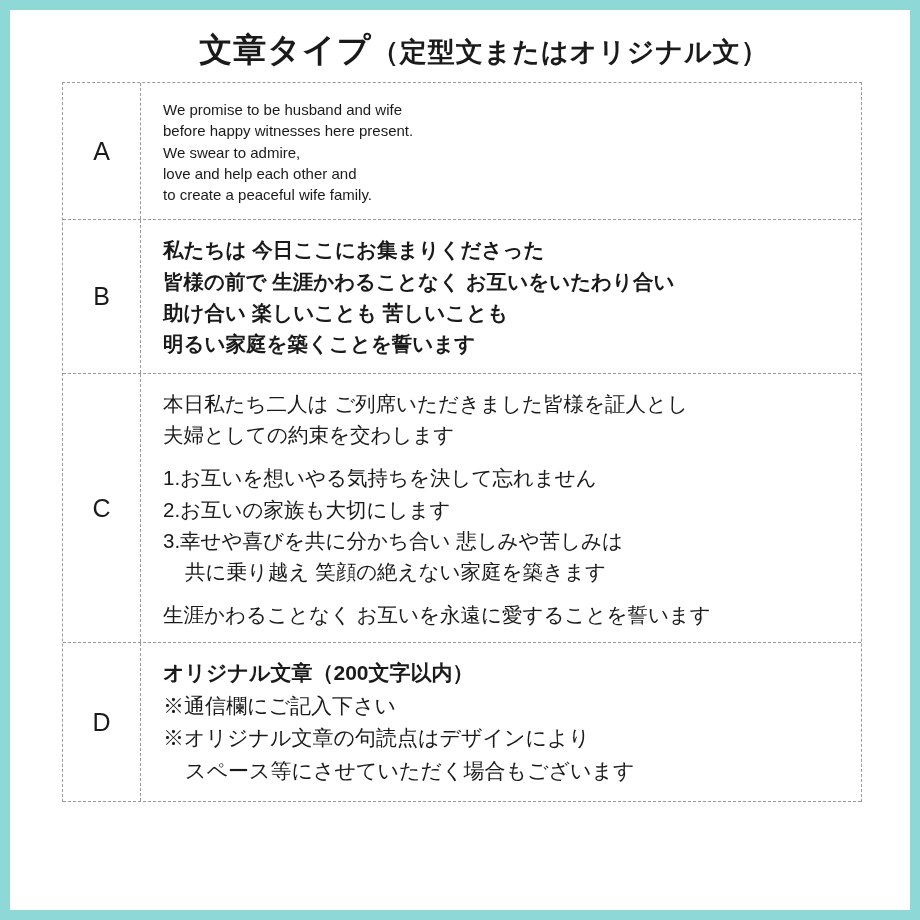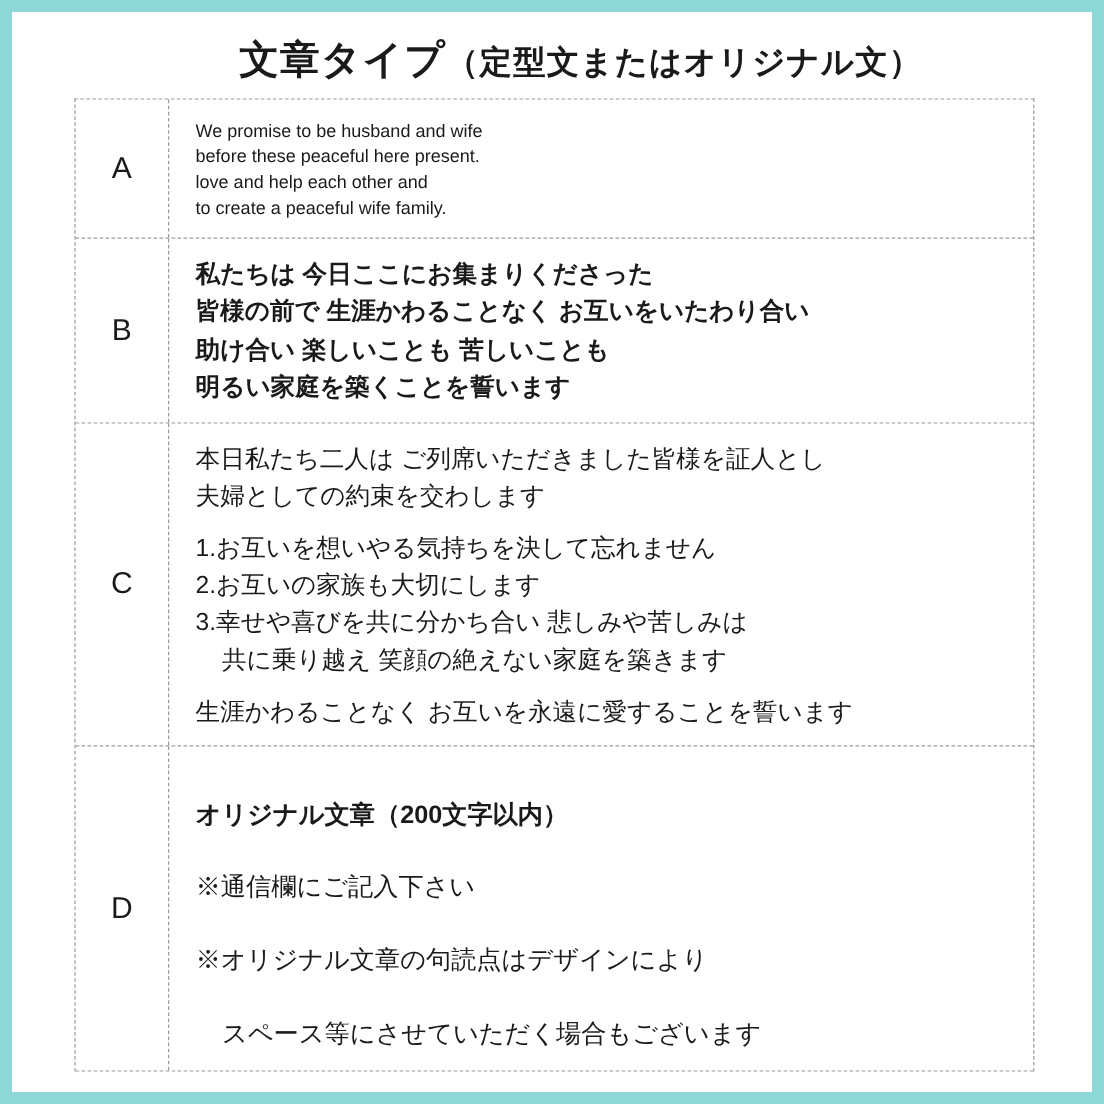--- a/index.html
+++ b/index.html
@@ -84,38 +84,39 @@
   .indent {
     padding-left: 22px;
   }
   .bold {
     font-weight: bold;
   }
   .row-a .row-body { padding-top: 16px; padding-bottom: 14px; }
   .row-b .row-body { padding-top: 14px; padding-bottom: 14px; font-weight: bold; }
   .row-c .row-body { padding-top: 14px; padding-bottom: 12px; }
   .row-d .row-body { padding-top: 14px; padding-bottom: 14px; }
-  .row-d .line { font-size: 21px; line-height: 1.55; margin-top: 28px; }
+  .row-d .line { font-size: 21px; line-height: 1.55; }
 </style>
 </head>
 <body>
 
 <div class="page">
 
   <div class="title">
     <span>文章タイプ</span><span class="sub">（定型文またはオリジナル文）</span>
   </div>
 
   <div class="table">
 
     <div class="row row-a">
       <div class="row-key">A</div>
       <div class="row-body">
         <div class="line">We promise to be husband and wife</div>
-        <div class="line">before these peaceful here present.</div>
+        <div class="line">before happy witnesses here present.</div>
+        <div class="line">We swear to admire,</div>
         <div class="line">love and help each other and</div>
         <div class="line">to create a peaceful wife family.</div>
       </div>
     </div>
 
     <div class="row row-b">
       <div class="row-key">B</div>
       <div class="row-body">
         <div class="line jp">私たちは 今日ここにお集まりくださった</div>
         <div class="line jp">皆様の前で 生涯かわることなく お互いをいたわり合い</div>

